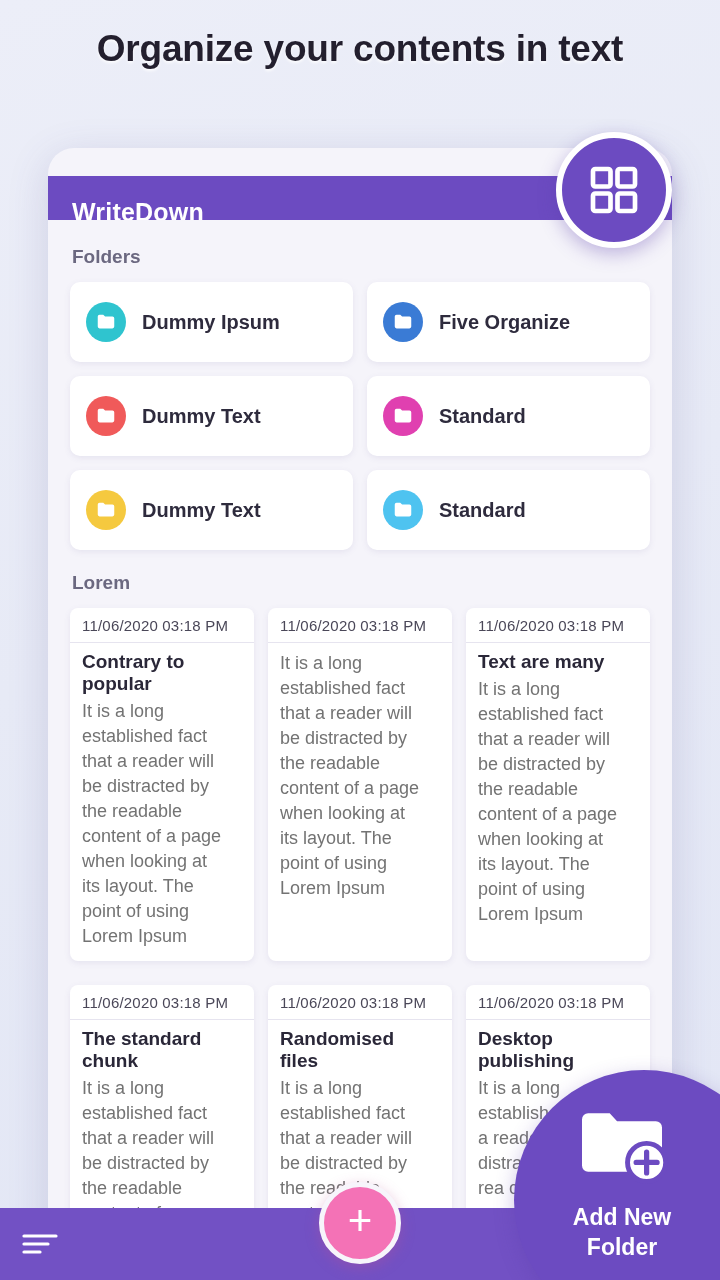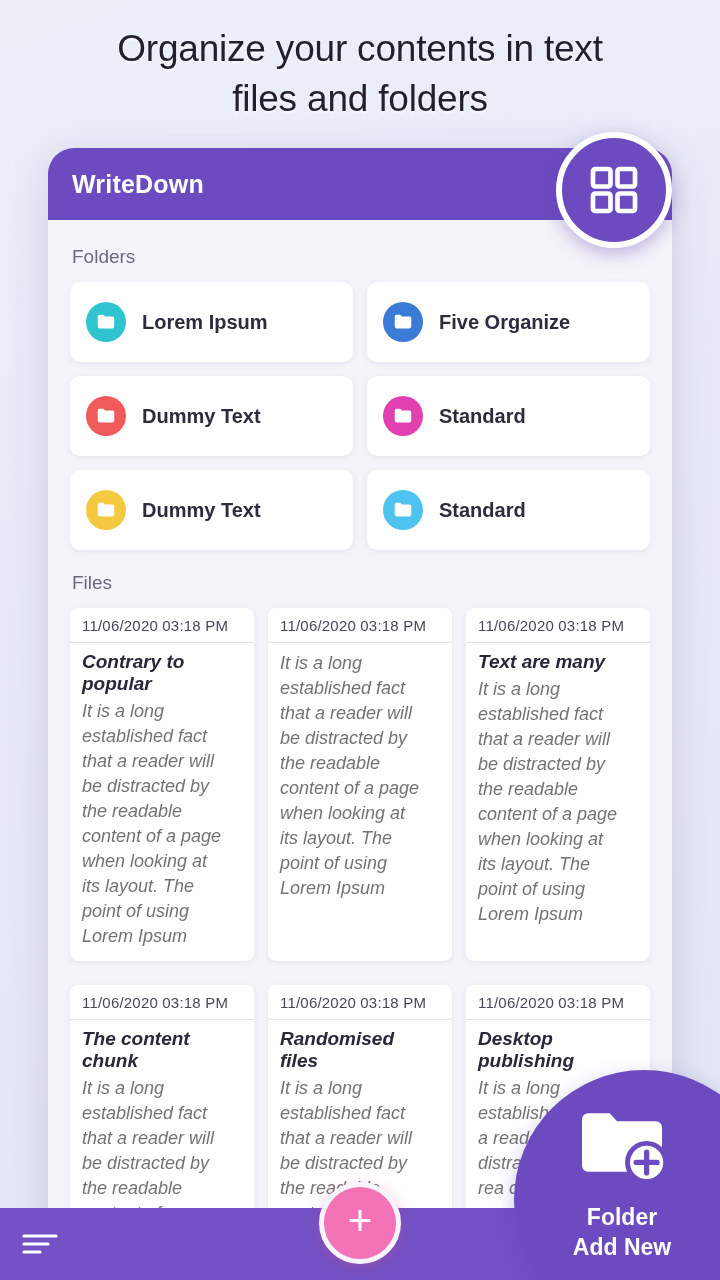--- a/index.html
+++ b/index.html
@@ -16,21 +16,21 @@
     overflow: hidden;
   }
 
   
   .headline {
     position: absolute;
     top: 24px; left: 0; width: 720px;
     text-align: center;
     color: #231f2e;
     font-size: 37px;
-    font-weight: normal;
+    font-weight: bold;
     line-height: 50px;
     letter-spacing: -0.2px;
     text-shadow: 0 2px 3px rgba(255,255,255,0.85);
   }
 
   
   .phone {
     position: absolute;
     left: 48px; top: 148px;
     width: 624px; height: 1132px;
@@ -47,20 +47,21 @@
   }
 
   
   .appbar {
     position: relative;
     height: 72px;
     background: #6c4bc1;
     display: flex;
     align-items: center;
     padding: 0 24px;
+    margin-top: 28px;
   }
   .app-title {
     color: #ffffff;
     font-size: 25px;
     font-weight: bold;
     letter-spacing: 0.2px;
   }
   .appbar-actions {
     margin-left: auto;
     display: flex;
@@ -74,20 +75,21 @@
     position: absolute;
     top: 72px; left: 0; right: 0; bottom: 0;
     background: #f5f4fa;
     padding: 0 22px;
     overflow: hidden;
   }
   .section-label {
     color: #6b6880;
     font-size: 19px;
     margin: 26px 0 14px 2px;
+    font-weight: bold;
   }
   .section-label.files { margin-top: 22px; }
 
   
   .folder-grid {
     display: grid;
     grid-template-columns: 1fr 1fr;
     gap: 14px 14px;
   }
   .folder-card {
@@ -126,21 +128,21 @@
     overflow: hidden;
     box-shadow: 0 2px 6px rgba(100,90,150,0.10);
   }
   .file-date {
     font-size: 15px;
     color: #4a4758;
     padding: 9px 12px 8px 12px;
     border-bottom: 1px solid #e6e4ef;
     letter-spacing: 0.2px;
   }
-  .file-body { padding: 8px 28px 12px 12px; font-style: italic; }
+  .file-body { padding: 8px 28px 12px 12px; }
   .file-title {
     font-size: 19px;
     font-weight: bold;
     color: #2a2738;
     margin-bottom: 4px;
   }
   .file-text {
     font-size: 18px;
     line-height: 25px;
     color: #737373;
@@ -217,21 +219,20 @@
     width: 170px;
   }
 </style>
 </head>
 <body>
 
 <div id="root">
 
   <div class="headline">
     <div>Organize your contents in text</div>
-    <div>files and folders</div>
   </div>
 
   <div class="phone">
     <div class="phone-inner">
 
       <div class="appbar">
         <div class="app-title">WriteDown</div>
         <div class="appbar-actions">
           <span class="search-icon">
             <svg width="30" height="30" viewBox="0 0 24 24" fill="none" stroke="#ffffff" stroke-width="2" stroke-linecap="round">
@@ -246,21 +247,21 @@
 
         <div class="section-label">Folders</div>
 
         <div class="folder-grid">
           <div class="folder-card">
             <span class="folder-ico" style="background:#2fc4cf">
               <svg width="22" height="22" viewBox="0 0 24 24" fill="#ffffff">
                   <path d="M3 6a2 2 0 0 1 2-2h4l2 2h8a2 2 0 0 1 2 2v9a2 2 0 0 1-2 2H5a2 2 0 0 1-2-2z"></path>
                 </svg>
             </span>
-            <span class="folder-name">Lorem Ipsum</span>
+            <span class="folder-name">Dummy Ipsum</span>
           </div>
           <div class="folder-card">
             <span class="folder-ico" style="background:#3a7bd5">
               <svg width="22" height="22" viewBox="0 0 24 24" fill="#ffffff">
                   <path d="M3 6a2 2 0 0 1 2-2h4l2 2h8a2 2 0 0 1 2 2v9a2 2 0 0 1-2 2H5a2 2 0 0 1-2-2z"></path>
                 </svg>
             </span>
             <span class="folder-name">Five Organize</span>
           </div>
           <div class="folder-card">
@@ -290,21 +291,21 @@
           <div class="folder-card">
             <span class="folder-ico" style="background:#4ec3f0">
               <svg width="22" height="22" viewBox="0 0 24 24" fill="#ffffff">
                   <path d="M3 6a2 2 0 0 1 2-2h4l2 2h8a2 2 0 0 1 2 2v9a2 2 0 0 1-2 2H5a2 2 0 0 1-2-2z"></path>
                 </svg>
             </span>
             <span class="folder-name">Standard</span>
           </div>
         </div>
 
-        <div class="section-label files">Files</div>
+        <div class="section-label files">Lorem</div>
 
         <div class="file-grid">
           <div class="file-card">
             <div class="file-date">11/06/2020  03:18 PM</div>
             <div class="file-body">
               <div class="file-title">Contrary to popular</div>
               <div class="file-text">It is a long established fact that a reader will be distracted by the readable content of a page when looking at its layout. The point of using Lorem Ipsum</div>
             </div>
           </div>
           <div class="file-card">
@@ -316,21 +317,21 @@
           <div class="file-card">
             <div class="file-date">11/06/2020  03:18 PM</div>
             <div class="file-body">
               <div class="file-title">Text are many</div>
               <div class="file-text">It is a long established fact that a reader will be distracted by the readable content of a page when looking at its layout. The point of using Lorem Ipsum</div>
             </div>
           </div>
           <div class="file-card">
             <div class="file-date">11/06/2020  03:18 PM</div>
             <div class="file-body">
-              <div class="file-title">The content chunk</div>
+              <div class="file-title">The standard chunk</div>
               <div class="file-text">It is a long established fact that a reader will be distracted by the readable content of a page when looking at its layout. The point of using Lorem Ipsum</div>
             </div>
           </div>
           <div class="file-card">
             <div class="file-date">11/06/2020  03:18 PM</div>
             <div class="file-body">
               <div class="file-title">Randomised files</div>
               <div class="file-text">It is a long established fact that a reader will be distracted by the readable content of a page when</div>
             </div>
           </div>
@@ -358,22 +359,22 @@
 
   <div class="addfolder-callout">
     <span class="af-icon">
       <svg width="96" height="80" viewBox="0 0 30 26" fill="none">
         <path d="M2 5a2 2 0 0 1 2-2h7l2.4 2.6H26a2 2 0 0 1 2 2V20a2 2 0 0 1-2 2H4a2 2 0 0 1-2-2z" fill="#ffffff"></path>
         <circle cx="23" cy="19" r="6.2" fill="#ffffff" stroke="#6c4bc1" stroke-width="1.6"></circle>
         <path d="M23 15.6v6.8M19.6 19h6.8" stroke="#6c4bc1" stroke-width="1.7" stroke-linecap="round"></path>
       </svg>
     </span>
     <div class="addfolder-label">
+      <div>Add New</div>
       <div>Folder</div>
-      <div>Add New</div>
     </div>
   </div>
 
   <div class="bottombar">
     <span class="menu-icon">
       <svg width="36" height="26" viewBox="0 0 36 26" fill="none" stroke="#ffffff" stroke-width="3.2" stroke-linecap="round">
         <line x1="2" y1="5" x2="34" y2="5"></line>
         <line x1="2" y1="13" x2="26" y2="13"></line>
         <line x1="2" y1="21" x2="18" y2="21"></line>
       </svg>

